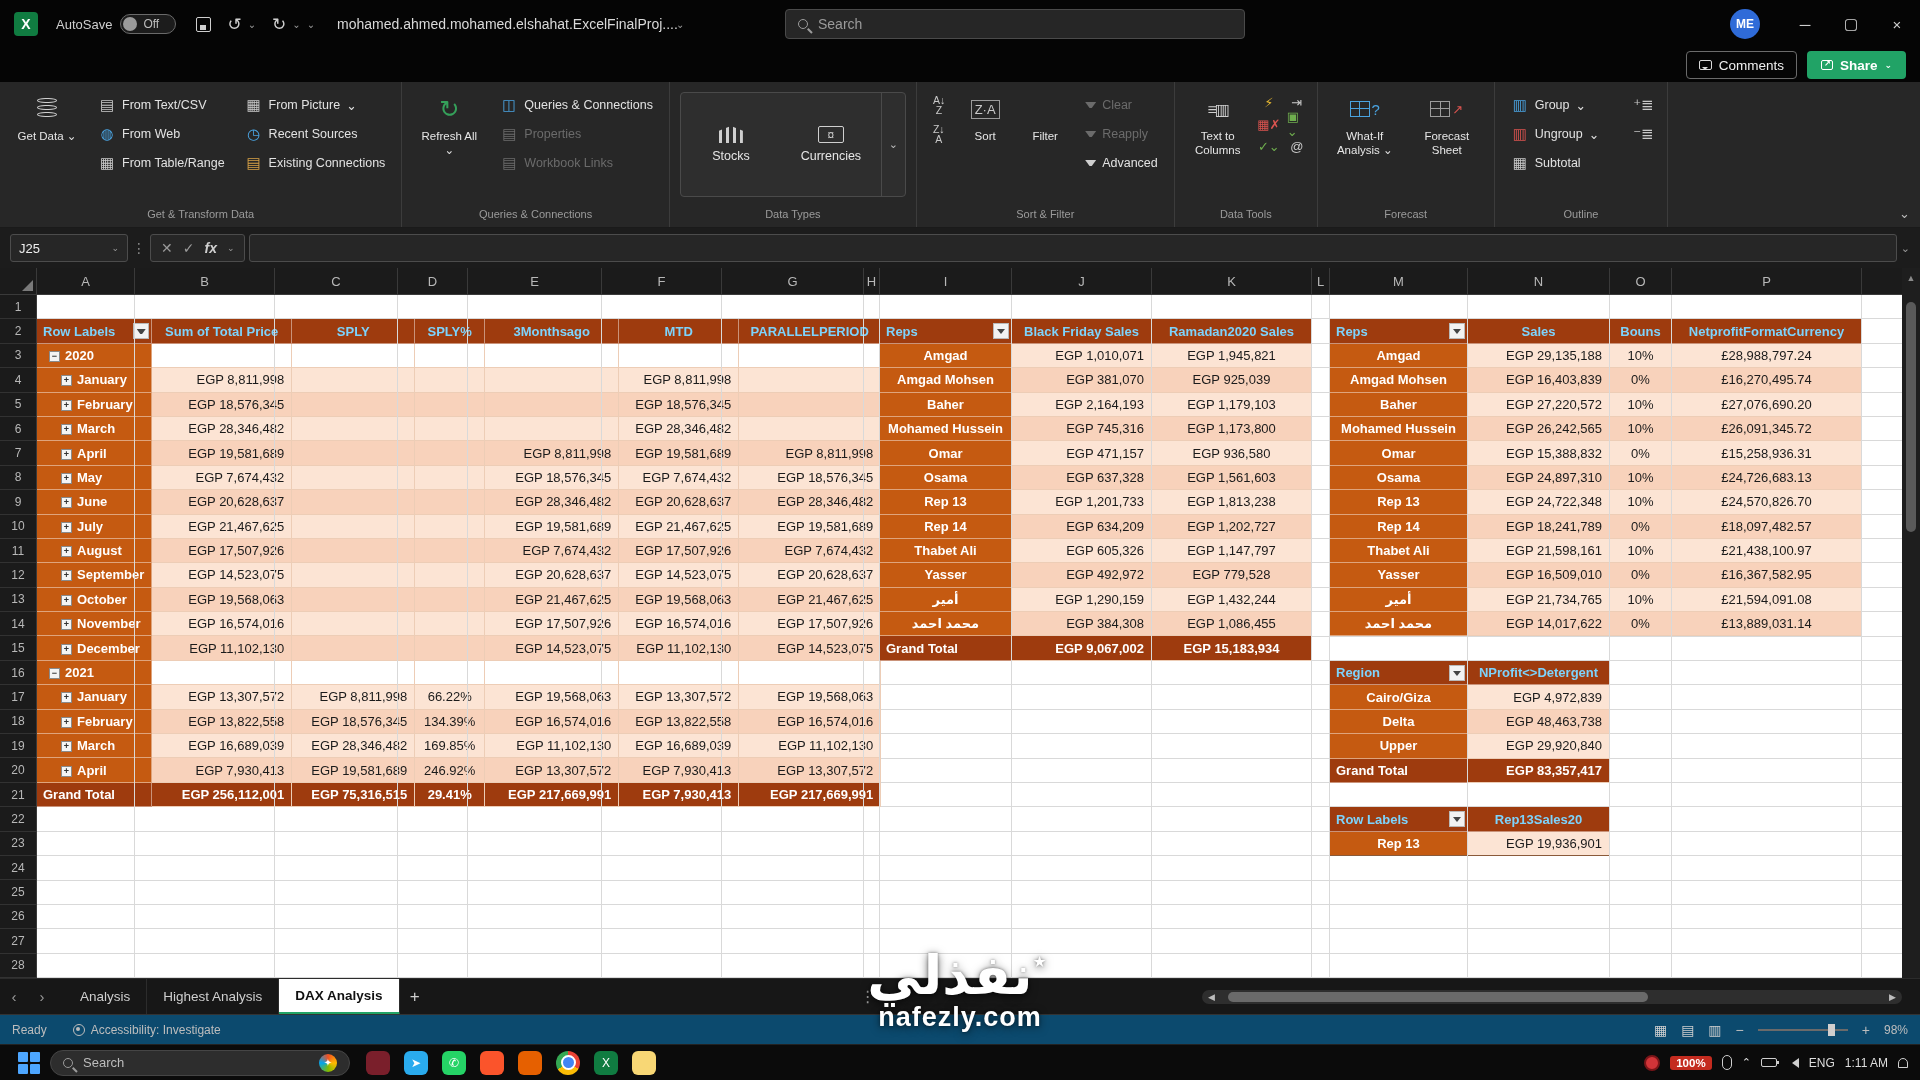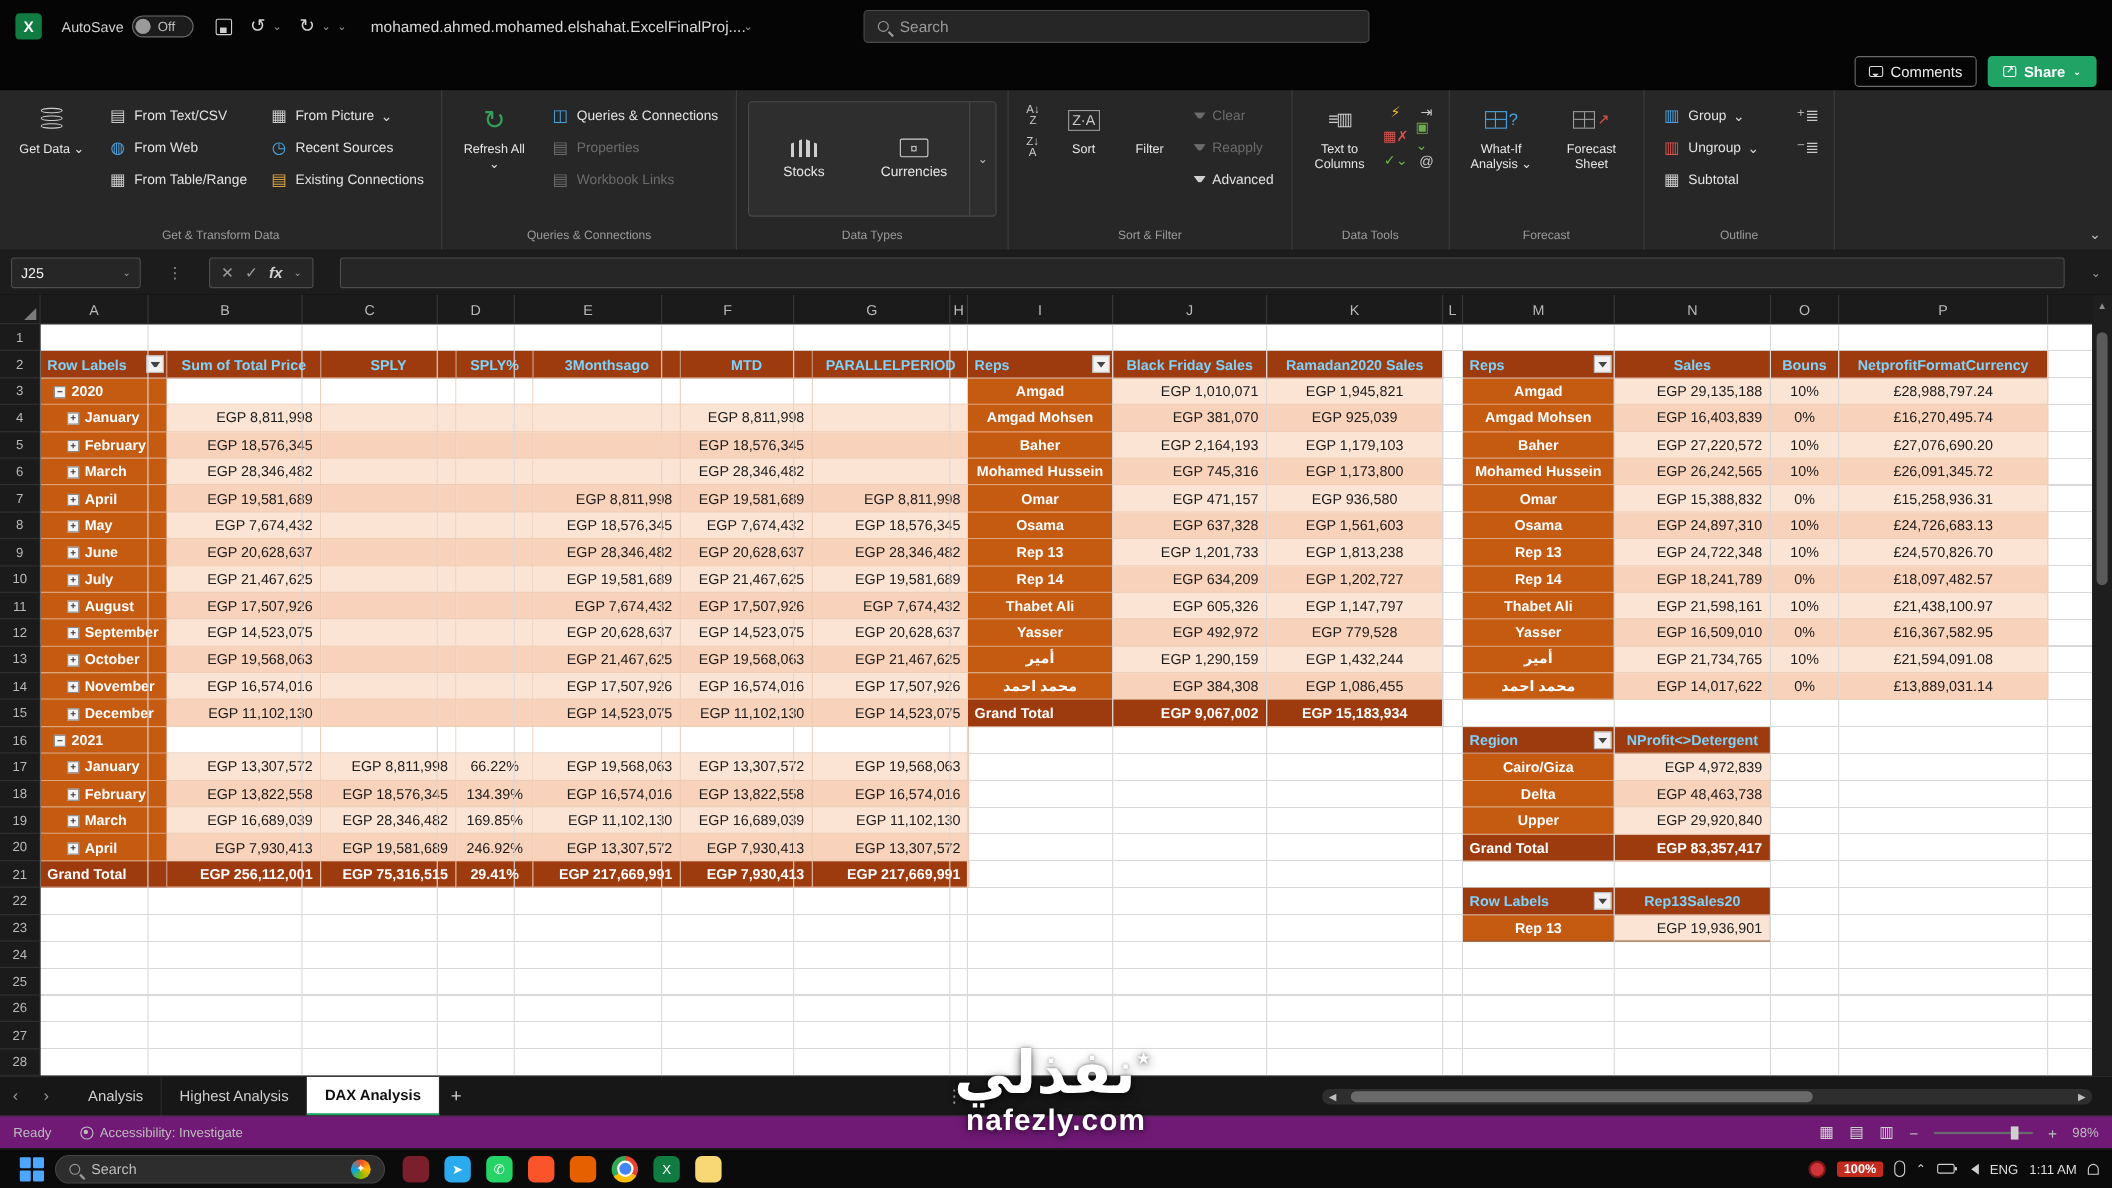--- a/index.html
+++ b/index.html
@@ -59,21 +59,21 @@
 .funnel{width:16px;height:9px;background:#cfcfcf;clip-path:polygon(0 0,100% 0,60% 100%,40% 100%)}
 .funnel.small{width:11px;height:6px}
 .stem{width:3px;height:7px;background:#cfcfcf;margin:0 auto}
 .gridico{width:20px;height:16px;border:1.4px solid #9b9b9b;background:linear-gradient(#9b9b9b 0 0) 50% 0/1.4px 100% no-repeat,linear-gradient(#9b9b9b 0 0) 0 50%/100% 1.4px no-repeat}
 .gridico.blue{border-color:#4aa3e0;background:linear-gradient(#4aa3e0 0 0) 50% 0/1.4px 100% no-repeat,linear-gradient(#4aa3e0 0 0) 0 50%/100% 1.4px no-repeat}
 .minirow{display:flex;gap:8px;align-items:center}
 .dtgrid{display:flex;flex-direction:column;gap:4px;padding-top:5px}
 .dticon{width:20px;height:18px;display:flex;align-items:center;justify-content:center;font-size:13px;border-radius:2px;cursor:pointer;color:#c9c9c9}
 .ribbon-collapse{position:absolute;right:10px;bottom:6px;color:#bdbdbd;font-size:13px;cursor:pointer}
 
-.fbar{height:40px;background:#1c1c1c;display:flex;align-items:center;padding:5px 10px;gap:24px}
+.fbar{height:40px;background:#1c1c1c;display:flex;align-items:center;padding:5px 10px;gap:4px}
 .namebox{width:118px;height:28px;background:#262626;border:1px solid #4c4c4c;border-radius:3px;display:flex;align-items:center;justify-content:space-between;padding:0 8px;font-size:13px;color:#eee;cursor:pointer}
 .fdots{color:#8a8a8a;font-size:14px}
 .fbtns{display:flex;align-items:center;gap:10px;background:#262626;border:1px solid #4c4c4c;border-radius:3px;height:28px;padding:0 10px;color:#9a9a9a;font-size:14px}
 .fx{font-style:italic;font-weight:700;color:#cfcfcf}
 .finput{flex:1;height:28px;background:#262626;border:1px solid #4c4c4c;border-radius:3px}
 .fexp{color:#9a9a9a;font-size:11px}
 
 .sheet{position:absolute;left:0;top:268px;right:0;bottom:102px;background:#161616}
 .colheads{position:absolute;left:37px;top:0;height:27px;right:18px;background:#1b1b1b;display:flex;border-bottom:1px solid #3a3a3a;overflow:hidden}
 .colhead{flex:none;border-right:1px solid #3a3a3a;color:#b8b8b8;font-size:13px;display:flex;align-items:center;justify-content:center}
@@ -113,21 +113,21 @@
 .tabbar{position:absolute;left:0;right:0;bottom:66px;height:36px;background:#171717;display:flex;align-items:center;border-top:1px solid #2c2c2c}
 .tnav{color:#9a9a9a;font-size:15px;width:28px;text-align:center;cursor:pointer}
 .stab{height:36px;display:flex;align-items:center;padding:0 16px;font-size:13.5px;color:#cfcfcf;cursor:pointer;border-right:1px solid #2c2c2c}
 .stab.active{background:#fff;color:#111;font-weight:700;border-bottom:3px solid #21A366}
 .addsheet{width:30px;text-align:center;color:#cfcfcf;font-size:17px;cursor:pointer}
 .tdots{color:#9a9a9a;margin-left:430px;cursor:pointer}
 .hscroll{position:absolute;right:18px;width:700px;height:14px;top:11px;background:#2e2e2e;border-radius:7px;display:flex;align-items:center}
 .hthumb{position:absolute;left:26px;width:420px;height:10px;top:2px;background:#6a6a6a;border-radius:5px}
 .harrow{position:absolute;color:#bdbdbd;font-size:9px;top:2px}
 
-.statusbar{position:absolute;left:0;right:0;bottom:36px;height:30px;background:#701a75;border-top:1px solid #333;display:flex;align-items:center;padding:0 12px;font-size:12px;color:#bdbdbd}
+.statusbar{position:absolute;left:0;right:0;bottom:36px;height:30px;background:#0c4a6e;border-top:1px solid #333;display:flex;align-items:center;padding:0 12px;font-size:12px;color:#bdbdbd}
 .acc{display:flex;align-items:center;gap:6px;margin-left:26px}
 .person{width:12px;height:12px;border:1.4px solid #bdbdbd;border-radius:50%;position:relative}
 .person:after{content:"";position:absolute;left:2.6px;top:2px;width:4px;height:4px;border-radius:50%;background:#bdbdbd}
 .sb-right{margin-left:auto;display:flex;align-items:center;gap:14px}
 .viewic{font-size:14px;color:#cfcfcf;cursor:pointer}
 .zoomtrack{width:90px;height:2px;background:#6a6a6a;position:relative;cursor:pointer}
 .zoomthumb{position:absolute;left:70px;top:-5px;width:7px;height:12px;background:#cfcfcf}
 .zsign{font-size:14px;cursor:pointer}
 
 .taskbar{position:absolute;left:0;right:0;bottom:0;height:36px;background:#0b0b0b;border-top:1px solid #222;display:flex;align-items:center;padding:0 8px}
@@ -173,20 +173,26 @@
       <span class="chev">⌄</span>
     <span class="chev">⌄</span>
   </div>
   <div class="doc-title">
     <span>mohamed.ahmed.mohamed.elshahat.ExcelFinalProj....</span>
     <span class="chev">⌄</span>
   </div>
   <div class="search-pill">
     <span class="mag"></span>
     <span>Search</span>
+  </div>
+  <div class="tb-right">
+    <div class="avatar">ME</div>
+    <div class="winbtn">─</div>
+    <div class="winbtn">▢</div>
+    <div class="winbtn">×</div>
   </div>
 </header>
 
 <nav class="menubar">
   <div class="menu-right">
     <div class="btn-comments">
       <span class="bubble"></span>
       <span>Comments</span>
     </div>
     <div class="btn-share">

